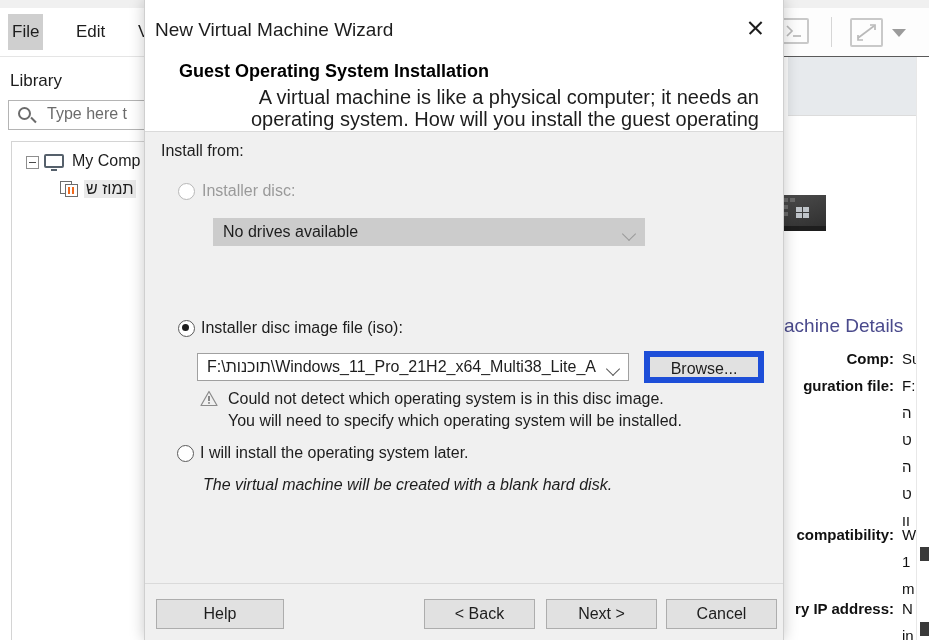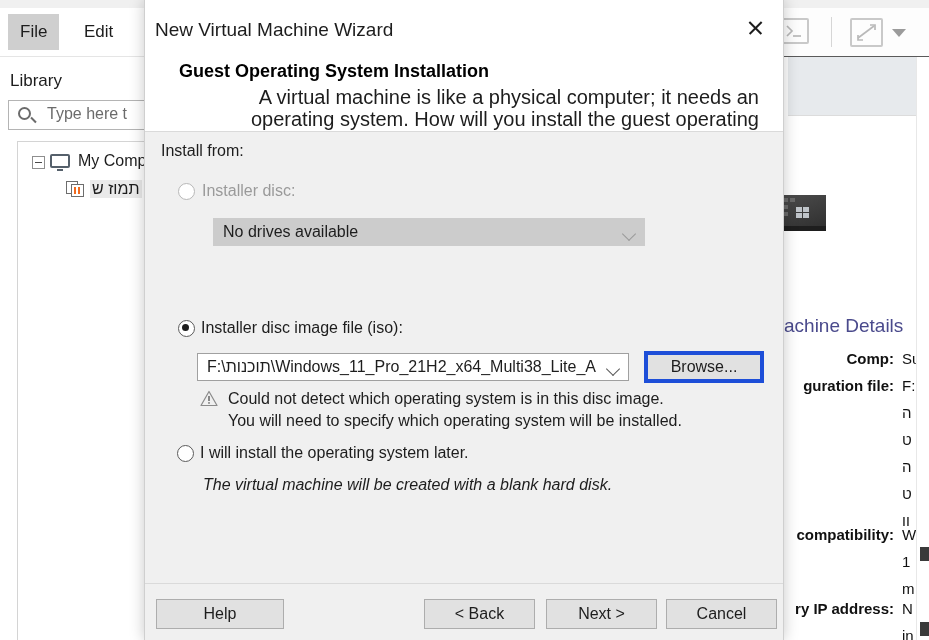--- a/index.html
+++ b/index.html
@@ -40,21 +40,21 @@
     left: 0; top: 8px;
     width: 929px; height: 48px;
     background: #ffffff;
     border-bottom: 1px solid #e5e5e5;
   }
   .menu-item {
     position: absolute;
     top: 6px;
     height: 36px;
     line-height: 36px;
-    padding: 0 12px;
+    padding: 0 4px;
     font-size: 17px;
     color: #1d1d1d;
     white-space: nowrap;
     text-align: right;
   }
   .menu-item.active { background: #cfcfcf; }
 
   .toolbar-right {
     position: absolute;
     right: 0; top: 8px;
@@ -123,21 +123,21 @@
   .search-ph {
     position: absolute;
     left: 38px; top: 4px;
     font-size: 16px;
     color: #6b6b6b;
     white-space: nowrap;
   }
 
   .tree {
     position: absolute;
-    left: 17px; top: 84px;
+    left: 11px; top: 84px;
     width: 160px; height: 500px;
     border: 1px solid #d4d4d4;
     border-bottom: none;
     background: #ffffff;
     box-sizing: border-box;
   }
   .tree-row {
     position: absolute;
     height: 26px;
     white-space: nowrap;
@@ -444,21 +444,21 @@
     background: #e1e1e1;
     border: 1px solid #adadad;
     font-size: 16px;
     color: #1d1d1d;
     text-align: center;
     line-height: 26px;
     cursor: pointer;
     font-family: "Liberation Sans", sans-serif;
   }
   .btn.focused {
-    border: 4px solid #1d4ed8;
+    border: 6px solid #1d4ed8;
     line-height: 24px;
   }
 
   .warn-icon {
     position: absolute;
     width: 18px; height: 16px;
   }
   .warn-icon svg { display: block; }
 
   .warn-text {

